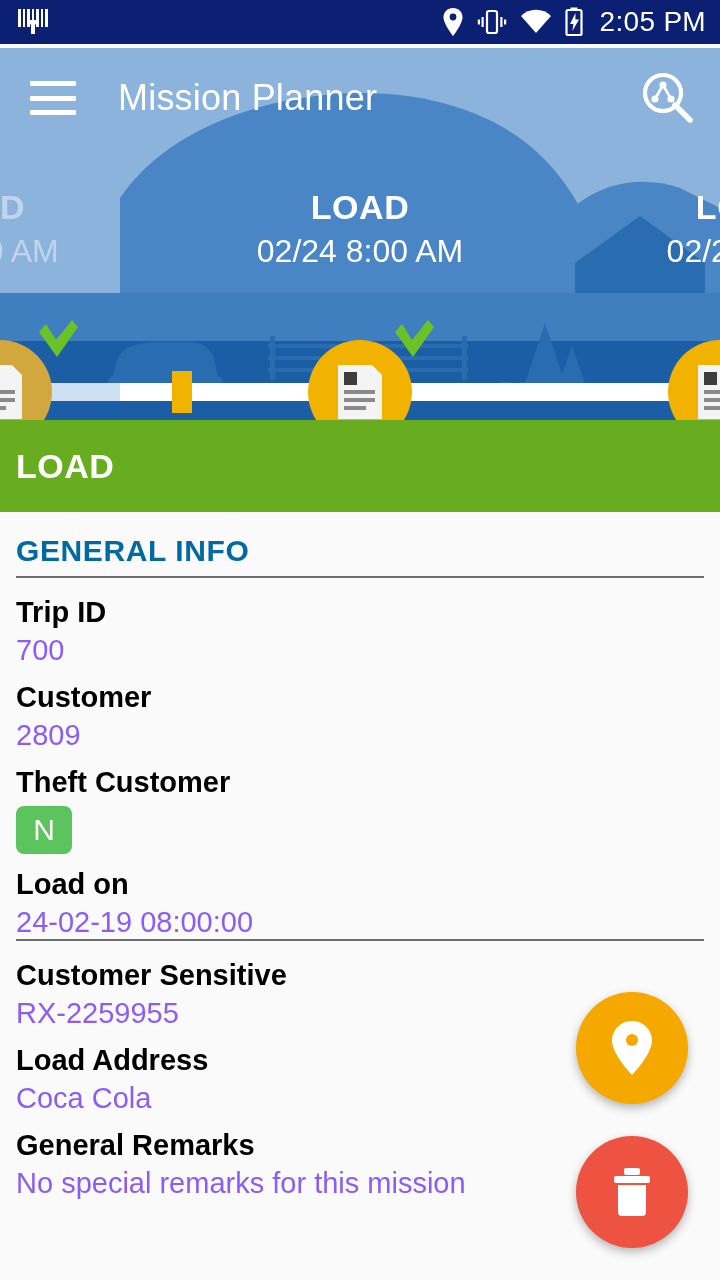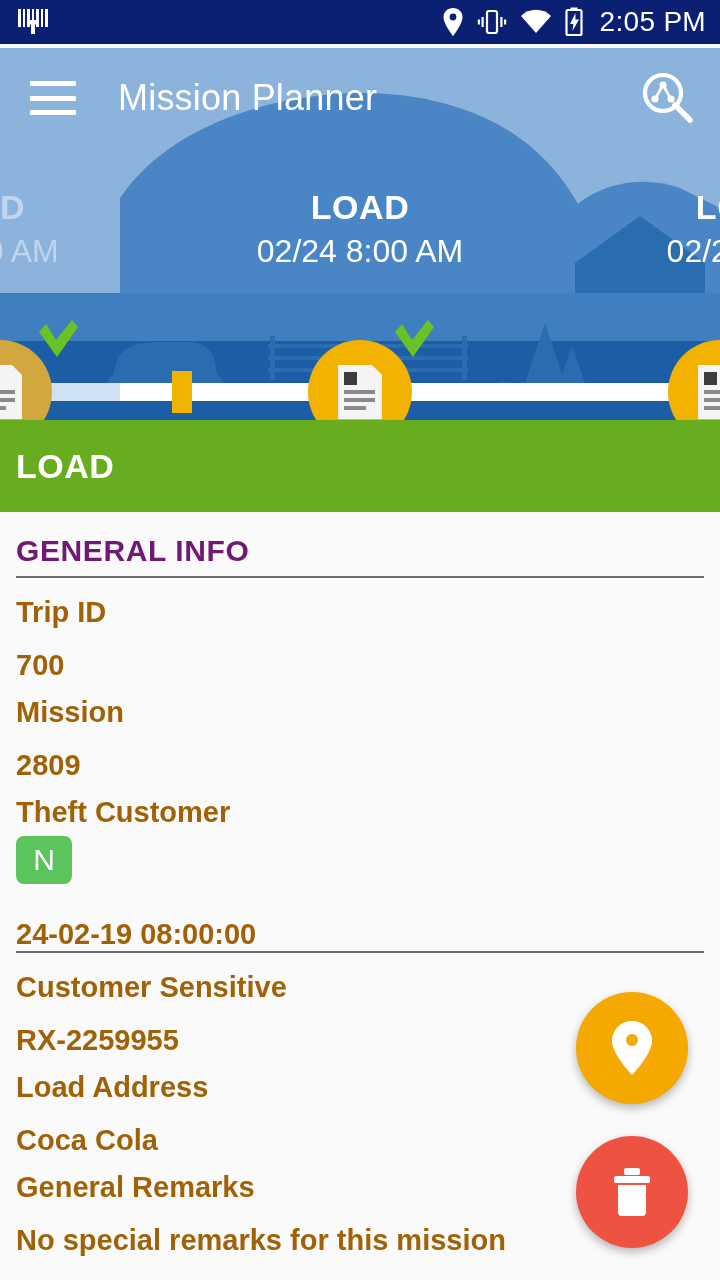--- a/index.html
+++ b/index.html
@@ -89,27 +89,27 @@
     background: #68ac1f; display: flex; align-items: center; padding: 0 16px;
   }
   .banner-text { color: #ffffff; font-size: 34px; font-weight: bold; letter-spacing: 0.5px; }
 
   
   .body-scroll {
     position: absolute; top: 512px; left: 0; width: 720px; height: 768px;
     background: #fafafa; padding: 0 16px; overflow: hidden;
   }
   .section-head {
-    color: #701a75; font-size: 30px; font-weight: bold; letter-spacing: 0.6px;
+    color: #0369a1; font-size: 30px; font-weight: bold; letter-spacing: 0.6px;
     padding-top: 22px; padding-bottom: 8px; text-transform: uppercase;
   }
   .divider { height: 2px; background: #6e6e6e; margin-bottom: 4px; }
   .field { padding-top: 14px; }
-  .field-label { color: #a16207; font-size: 29px; font-weight: bold; }
-  .field-value { color: #a16207; font-size: 29px; font-weight: 700; margin-top: 20px; }
+  .field-label { color: #000000; font-size: 29px; font-weight: bold; }
+  .field-value { color: #8b5cf6; font-size: 29px; font-weight: 400; margin-top: 5px; }
   .badge {
     display: inline-flex; align-items: center; justify-content: center;
     width: 56px; height: 48px; border-radius: 8px; background: #5cc45c;
     color: #ffffff; font-size: 30px; margin-top: 7px;
   }
 
   
   .fab {
     position: absolute; width: 112px; height: 112px; border-radius: 50%;
     display: flex; align-items: center; justify-content: center;
@@ -277,30 +277,31 @@
 
     <div class="section-head">GENERAL INFO</div>
     <div class="divider"></div>
 
     <div class="field">
       <div class="field-label">Trip ID</div>
       <div class="field-value">700</div>
     </div>
 
     <div class="field">
-      <div class="field-label">Mission</div>
+      <div class="field-label">Customer</div>
       <div class="field-value">2809</div>
     </div>
 
     <div class="field">
       <div class="field-label">Theft Customer</div>
       <div class="badge">N</div>
     </div>
 
     <div class="field">
+      <div class="field-label">Load on</div>
       <div class="field-value">24-02-19 08:00:00</div>
     </div>
 
     <div class="divider"></div>
 
     <div class="field">
       <div class="field-label">Customer Sensitive</div>
       <div class="field-value">RX-2259955</div>
     </div>
 

